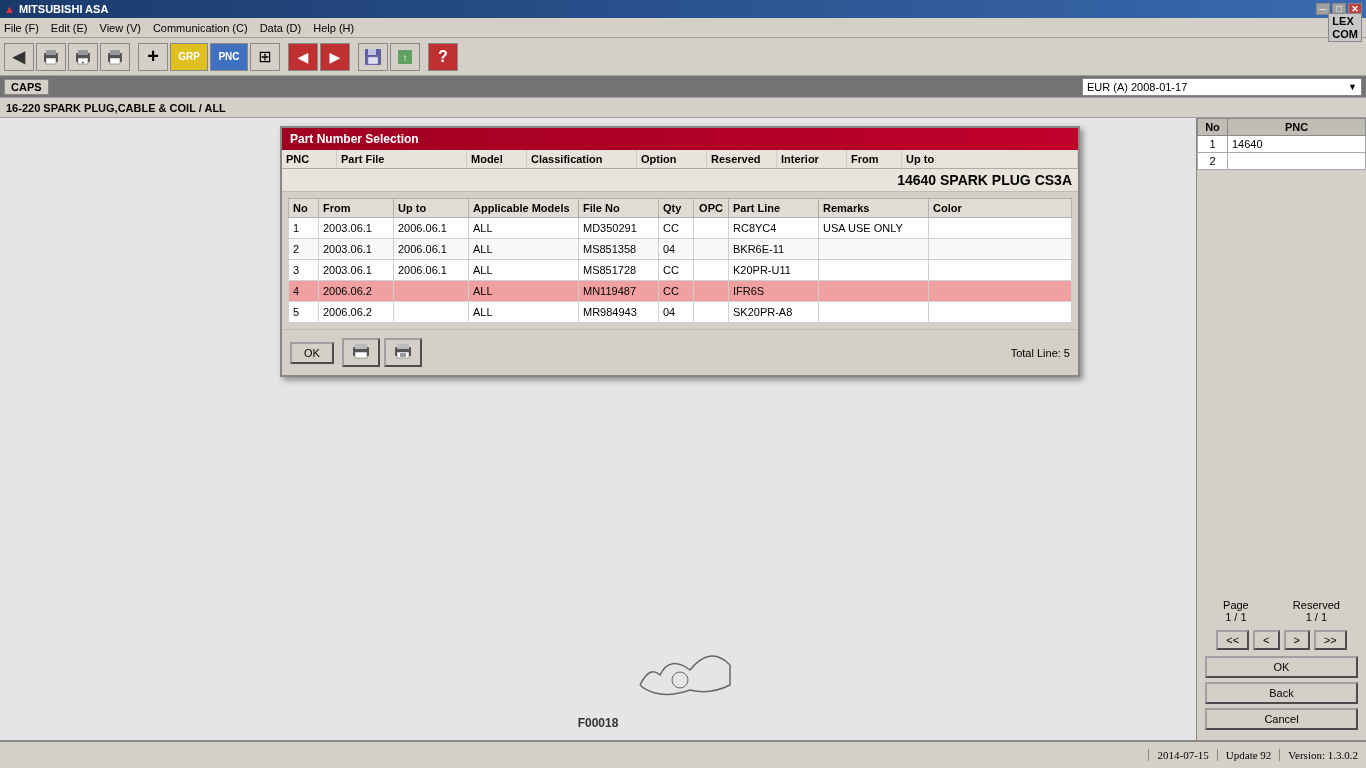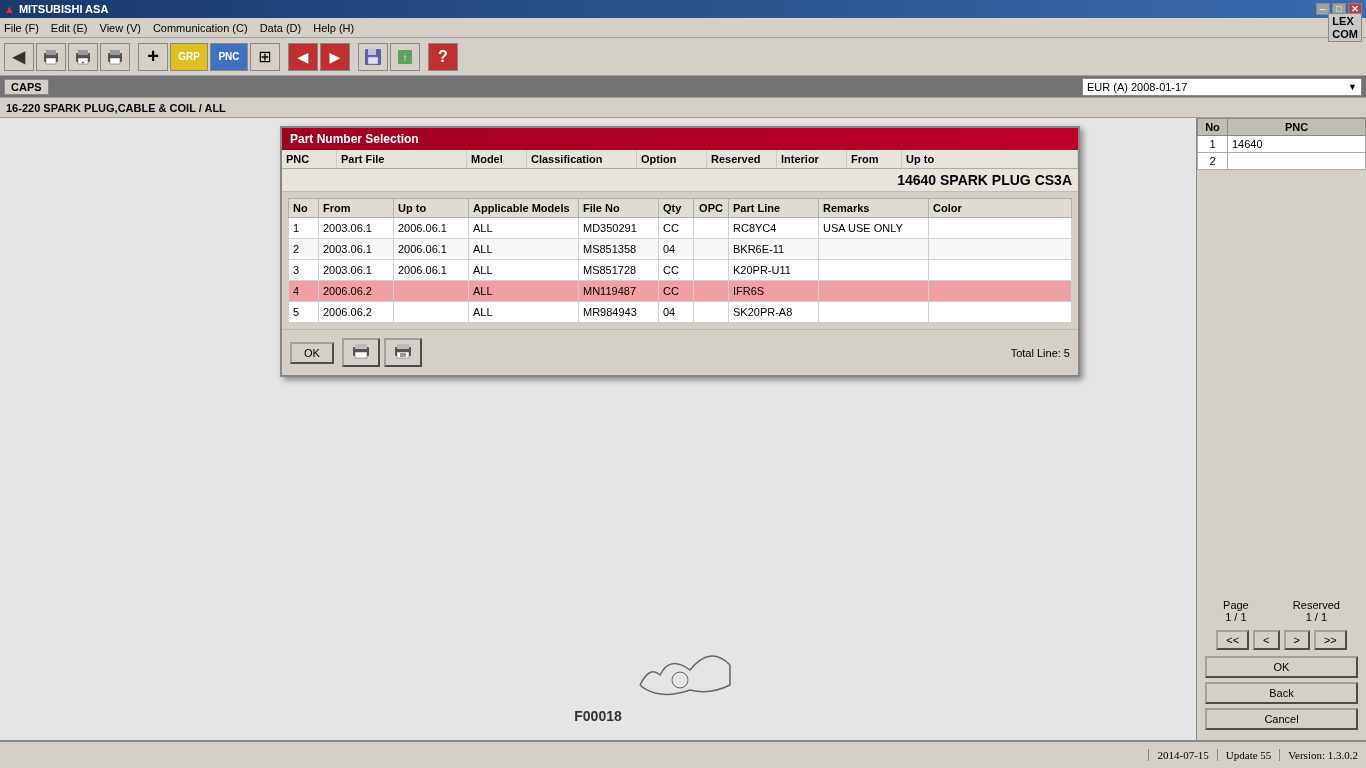--- a/index.html
+++ b/index.html
@@ -508,21 +508,21 @@
               <rect x="3" y="1" width="12" height="5" fill="#bbb"></rect>
               <rect x="3" y="9" width="12" height="6" fill="white" stroke="#555" stroke-width="0.5"></rect>
               <line x1="6" y1="11" x2="12" y2="11" stroke="#333" stroke-width="1"></line>
               <line x1="6" y1="13" x2="12" y2="13" stroke="#333" stroke-width="1"></line>
             </svg>
         </button>
         <div class="total-line">Total Line: 5</div>
       </div>
     </div>
 
-    <div class="diagram-label" style="position:absolute; bottom:16px; left: 50%; transform:translateX(-50%); font-size:14px;">F00018</div>
+    <div class="diagram-label" style="position:absolute; bottom:10px; left: 50%; transform:translateX(-50%); font-size:12px;">F00018</div>
 
     <svg width="200" height="80" viewBox="0 0 200 80" style="position:absolute; bottom:35px; left:560px; opacity:0.7;">
       <path d="M80,60 Q90,40 100,50 Q110,30 130,45 Q150,20 170,40" stroke="#333" stroke-width="1.5" fill="none"></path>
       <path d="M80,60 Q85,65 95,68 Q110,72 130,65 Q150,70 170,60 Q170,40 170,40" stroke="#333" stroke-width="1.5" fill="none"></path>
       <circle cx="120" cy="55" r="8" stroke="#333" stroke-width="1" fill="none"></circle>
     </svg>
   </div>
 
   <div id="right-panel">
     <table id="right-panel-table">
@@ -567,16 +567,16 @@
     <button class="right-action-btn">OK</button>
     <button class="right-action-btn">Back</button>
     <button class="right-action-btn">Cancel</button>
     <div style="height:8px;"></div>
   </div>
 </div>
 
 <div id="status-bar">
   <div class="status-right">
     <div class="status-segment">2014-07-15</div>
-    <div class="status-segment">Update 55</div>
+    <div class="status-segment">Update 92</div>
     <div class="status-segment">Version: 1.3.0.2</div>
   </div>
 </div>
 
 </body></html>

